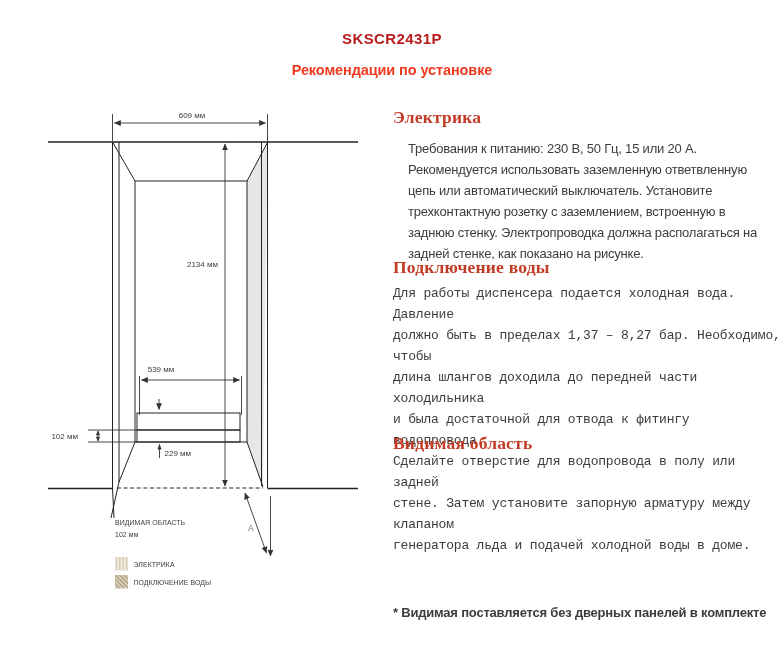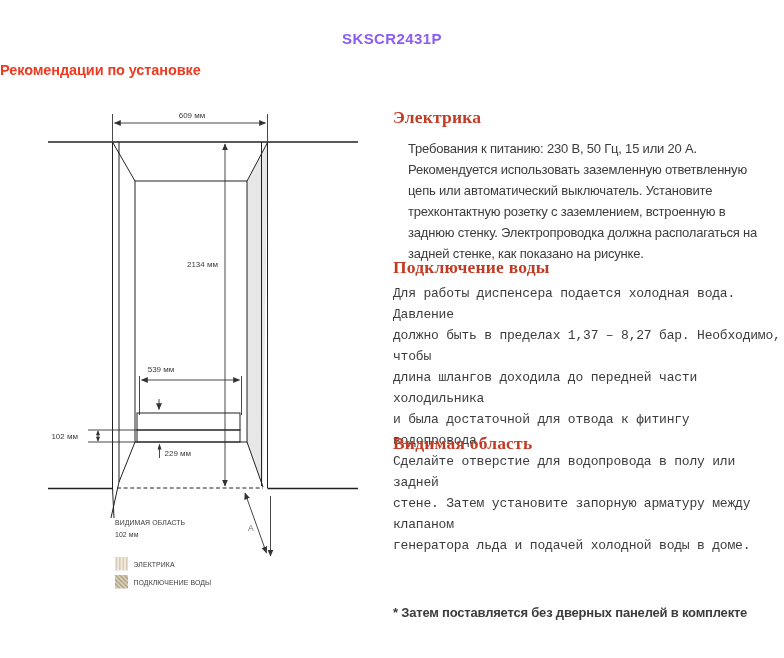--- a/index.html
+++ b/index.html
@@ -2,24 +2,24 @@
 <html><head>
 <meta charset="utf-8">
 <style>
   html,body{margin:0;padding:0;}
   body{
     width:784px;height:658px;background:#ffffff;overflow:hidden;position:relative;
     font-family:"Liberation Sans",sans-serif;
   }
   .page-title{
     position:absolute;top:30px;left:0;width:784px;text-align:center;
-    font-size:15px;font-weight:bold;color:#8b5cf6;letter-spacing:.4px;
+    font-size:15px;font-weight:bold;color:#b91c1c;letter-spacing:.4px;
   }
   .page-subtitle{
-    position:absolute;top:62px;left:0;width:784px;text-align:left;
+    position:absolute;top:62px;left:0;width:784px;text-align:center;
     font-size:14.5px;font-weight:bold;color:#ee3a21;letter-spacing:-.1px;
   }
   .diagram{position:absolute;left:40px;top:95px;}
   .diagram text{font-family:"Liberation Sans",sans-serif;font-size:8px;fill:#3a3a3a;}
   .diagram text.small{font-size:6.9px;letter-spacing:.1px;}
   .diagram text.a-lbl{font-size:8.5px;fill:#6b7682;}
   .ln{stroke:#222222;stroke-width:1;fill:none;}
   .thk{stroke-width:1.3;}
   .dim{stroke:#333333;stroke-width:0.9;fill:none;}
   .instructions{position:absolute;left:393px;top:0;width:391px;height:658px;}
@@ -148,14 +148,14 @@
   <p id="p-water">Для работы диспенсера подается холодная вода. Давление
 должно быть в пределах 1,37 – 8,27 бар. Необходимо, чтобы
 длина шлангов доходила до передней части холодильника
 и была достаточной для отвода к фитингу водопровода.
 Сделайте отверстие для водопровода в полу или задней
 стене. Затем установите запорную арматуру между клапаном
 генератора льда и подачей холодной воды в доме.</p>
 
   <h2 id="h-visible">Видимая область</h2>
 
-  <p class="footnote">* Затем поставляется без дверных панелей в комплекте</p>
+  <p class="footnote">* Видимая поставляется без дверных панелей в комплекте</p>
 </div>
 
 </body></html>

